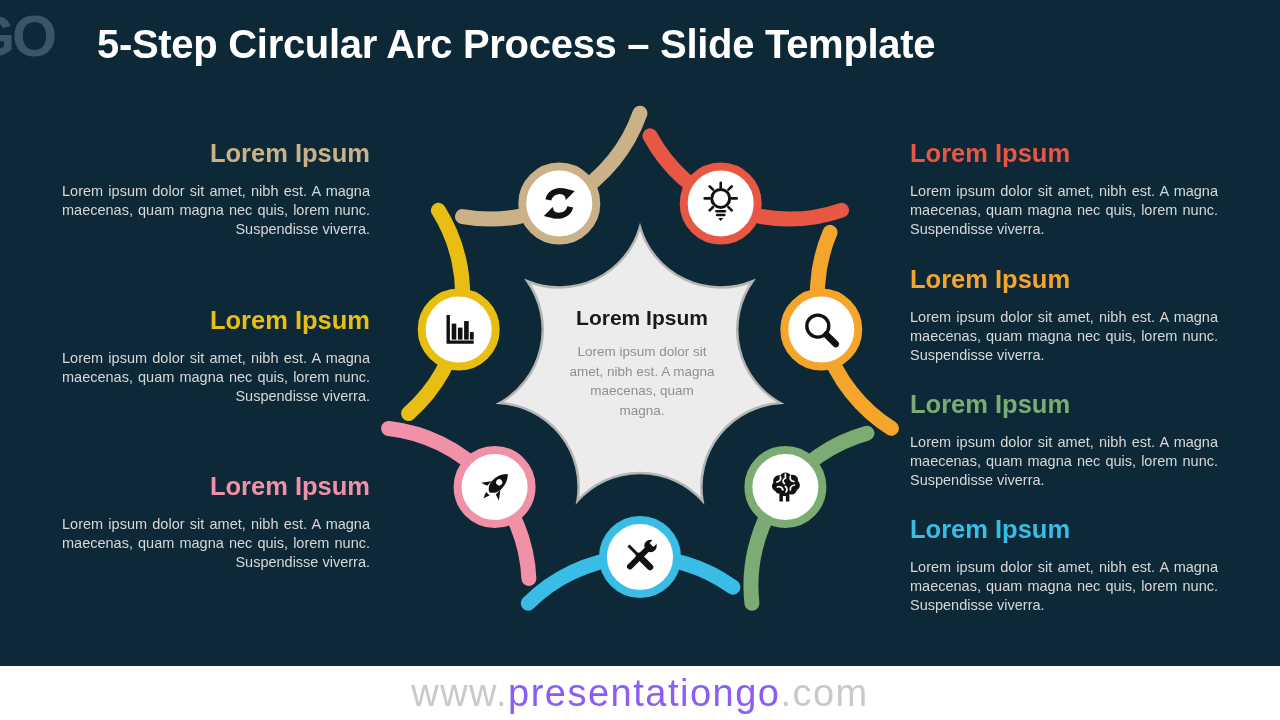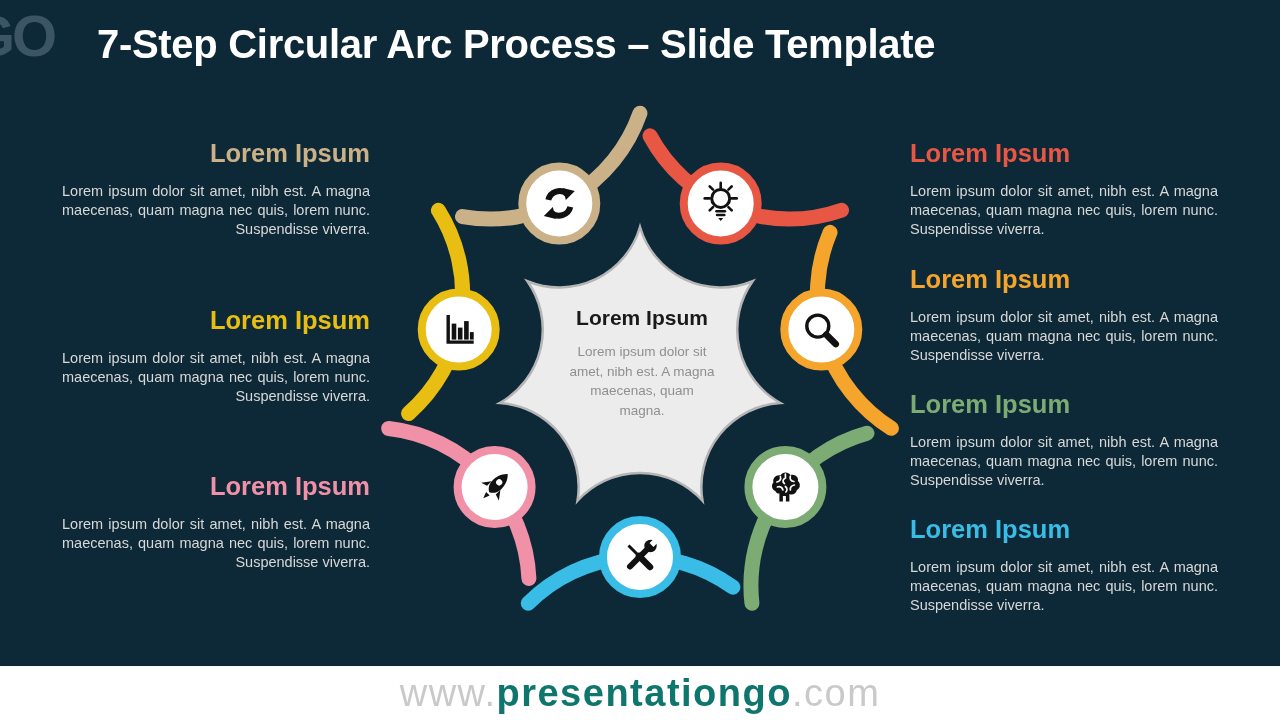--- a/index.html
+++ b/index.html
@@ -16,29 +16,29 @@
   .tleft{text-align:right;}
   .tleft p{text-align-last:right;}
   .tright{text-align:left;}
   .tright p{text-align-last:left;}
   #center-text{position:absolute;left:552px;top:306px;width:180px;text-align:center;}
   #center-text h2{margin:0 0 12px 0;font-size:21px;font-weight:bold;color:#1a1a1a;}
   #center-text p{margin:0 auto;width:152px;font-size:13.5px;line-height:1.45;color:#8f8f8f;}
   #footer{position:absolute;left:0;bottom:0;width:1280px;height:54px;background:#ffffff;
           display:flex;align-items:center;justify-content:center;font-size:38px;letter-spacing:1.5px;}
   #footer .dim{color:#c9c9c9;font-weight:normal;}
-  #footer .brand{color:#0f766e;font-weight:bold;}
+  #footer .brand{color:#8b5cf6;font-weight:normal;}
 </style>
 </head>
 <body>
 
 <div id="slide">
 
   <div id="logo">GO</div>
-  <div id="title">7-Step Circular Arc Process – Slide Template</div>
+  <div id="title">5-Step Circular Arc Process – Slide Template</div>
 
   <svg id="diagram" viewBox="0 0 1280 720">
 
     <g fill="none" stroke-width="15" stroke-linecap="round">
       <path d="M 462.47 216.54 A 158.1 158.1 0 0 0 639.93 113.20" stroke="#cbb188"></path>
       <path d="M 650.06 135.87 A 158.1 158.1 0 0 0 841.52 210.21" stroke="#e85744"></path>
       <path d="M 830.05 232.39 A 158.1 158.1 0 0 0 891.41 428.33" stroke="#f5a42c"></path>
       <path d="M 866.97 433.16 A 158.1 158.1 0 0 0 751.92 603.26" stroke="#7cab73"></path>
       <path d="M 732.93 587.19 A 158.1 158.1 0 0 0 528.21 603.31" stroke="#39bce6"></path>
       <path d="M 528.91 578.47 A 158.1 158.1 0 0 0 388.67 428.45" stroke="#f191a8"></path>

